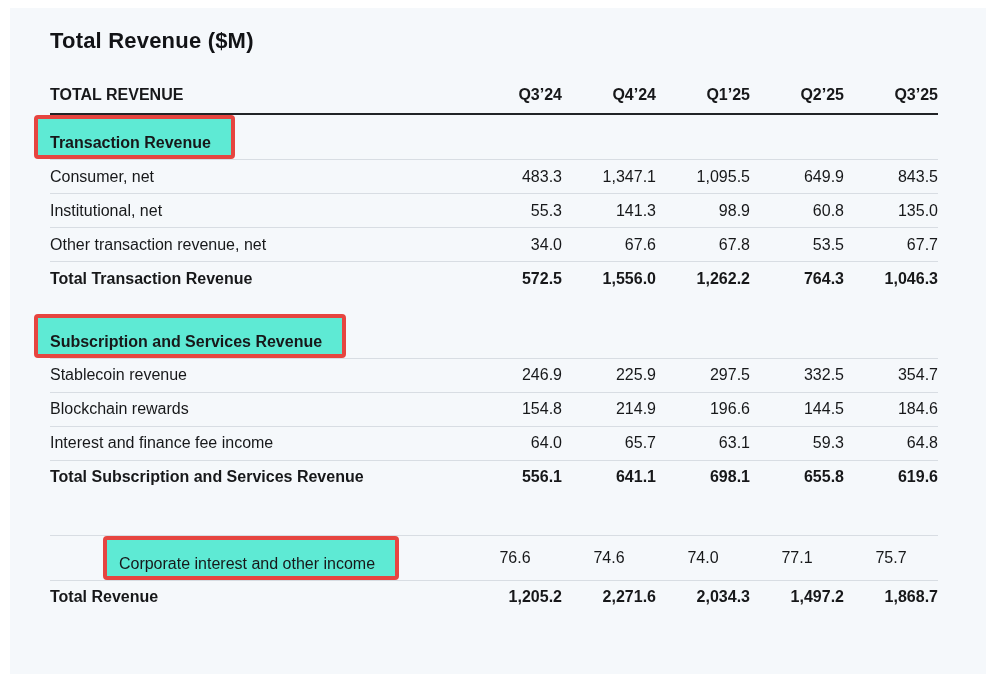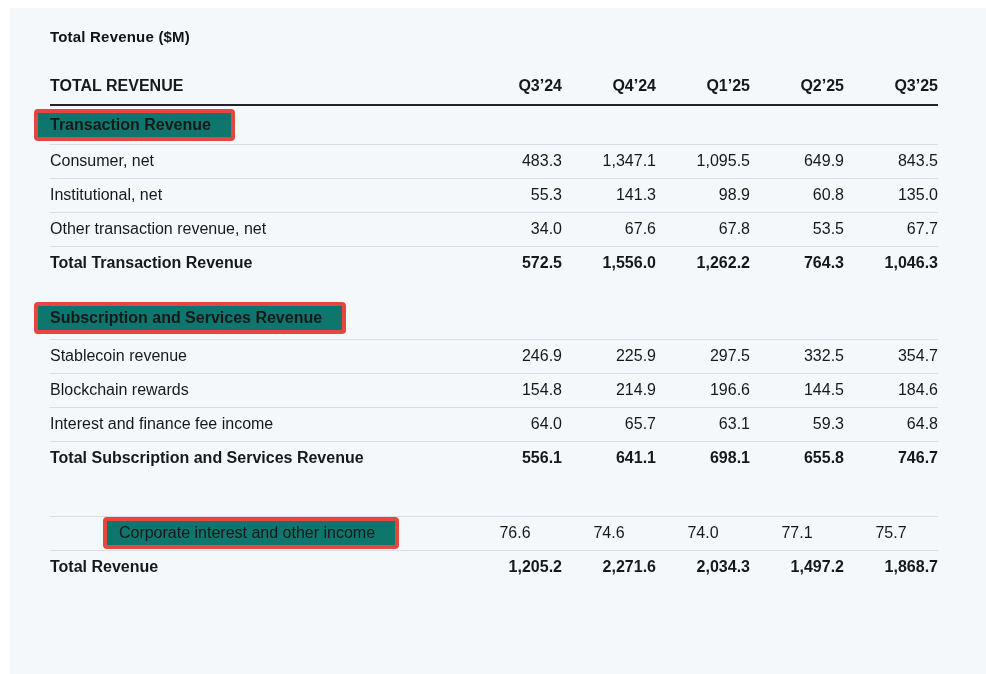--- a/index.html
+++ b/index.html
@@ -1,32 +1,32 @@
 <!DOCTYPE html>
 <html><head>
 <meta charset="utf-8">
 <style>
   * { margin:0; padding:0; box-sizing:border-box; }
   html,body { width:986px; height:674px; background:#ffffff; font-family:"Liberation Sans", sans-serif; color:#17181a; }
   .panel { position:absolute; left:10px; top:8px; width:976px; height:666px; background:#f5f8fb; overflow:hidden; }
   .content { padding:20px 0 0 40px; }
-  .title { font-size:15px; font-weight:bold; letter-spacing:0.2px; color:#121316; }
+  .title { font-size:22px; font-weight:bold; letter-spacing:0.2px; color:#121316; }
   table.rev { border-collapse:collapse; table-layout:fixed; width:888px; margin-top:0; }
   table.rev col.c-label { width:418px; }
   table.rev col.c-num { width:94px; }
   thead td { border-bottom:2px solid #212326; font-weight:bold; font-size:16px; padding:32px 0 9px 0; vertical-align:bottom; }
   td { font-size:16px; vertical-align:middle; }
   td.num { text-align:right; font-variant-numeric:tabular-nums; }
   tr.data-row { height:34px; }
   tr.bordered td { border-bottom:1px solid #d8dde3; }
   tr.bold td { font-weight:bold; }
   tr.section-row td.label { font-weight:bold; }
   tr.border-top td { border-top:1px solid #d8dde3;text-align:center; }
   tr.spacer td { border:none; }
-  .redbox { display:inline-block; border:4px solid #e64540; border-radius:4px; padding:3px 20px 3px 12px; margin-left:-16px; background:#0f766e; }
+  .redbox { display:inline-block; border:4px solid #e64540; border-radius:4px; padding:15px 20px 3px 12px; margin-left:-16px; background:#5eead4; }
   sup { font-size:10px; vertical-align:super; line-height:0; }
 </style>
 </head>
 <body>
 
 <div class="panel">
   <div class="content">
     <div class="title">Total Revenue ($M)</div>
     <table class="rev">
       <colgroup>
@@ -122,21 +122,21 @@
             <td class="num">63.1</td>
             <td class="num">59.3</td>
             <td class="num">64.8</td>
           </tr>
           <tr class="data-row bold">
             <td class="label"><span>Total Subscription and Services Revenue</span></td>
             <td class="num">556.1</td>
             <td class="num">641.1</td>
             <td class="num">698.1</td>
             <td class="num">655.8</td>
-            <td class="num">746.7</td>
+            <td class="num">619.6</td>
           </tr>
           <tr class="spacer">
             <td colspan="6" style="height: 20px;"></td>
           </tr>
           <tr class="spacer">
             <td colspan="6" style="height: 21px;"></td>
           </tr>
           <tr class="data-row bordered border-top">
             <td class="label"><span class="redbox">Corporate interest and other income</span></td>
             <td class="num">76.6</td>

